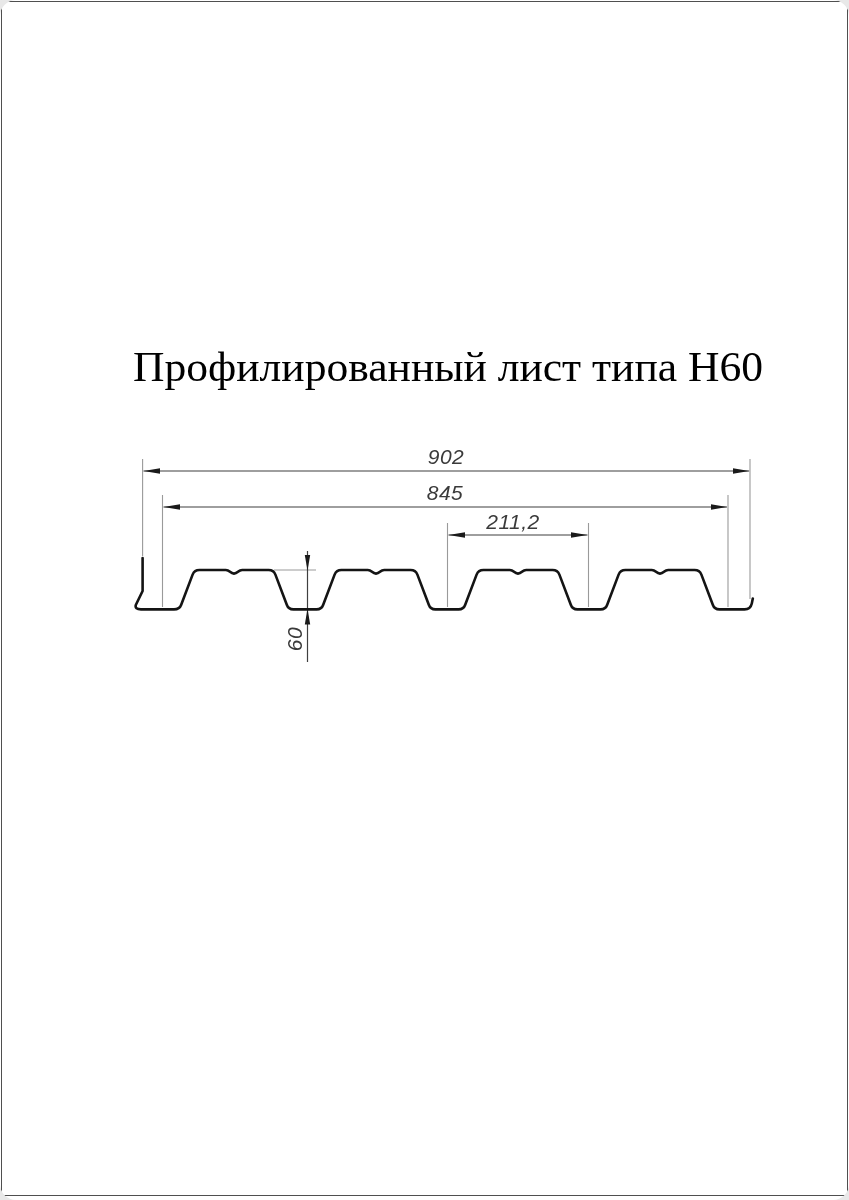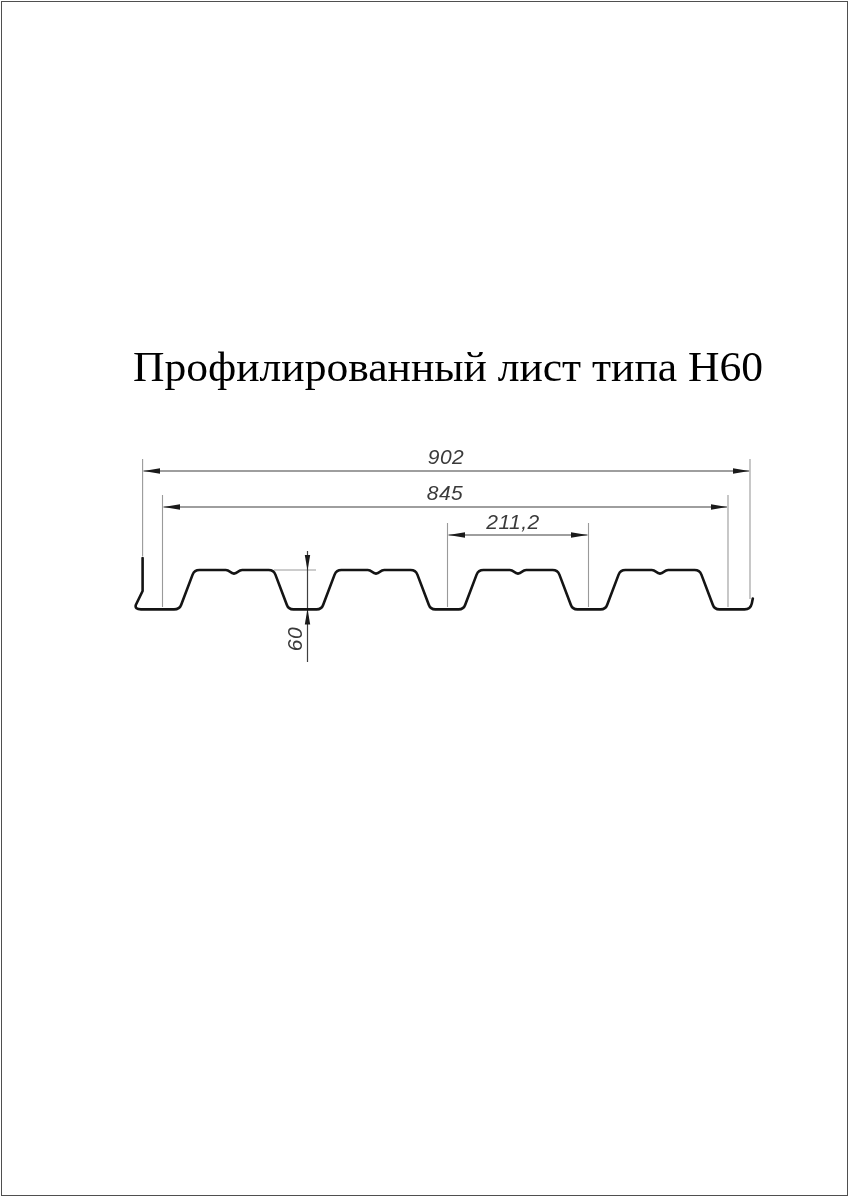--- a/index.html
+++ b/index.html
@@ -3,20 +3,21 @@
 <meta charset="utf-8">
 <style>
   html, body { margin: 0; padding: 0; background: #e8e8e8; }
   .page {
     position: relative;
     width: 849px;
     height: 1200px;
     background: #ffffff;
     overflow: hidden;
     font-family: "Liberation Serif", serif;
+    border-radius: 16px;
   }
   .frame {
     position: absolute;
     left: 1px; top: 1px; right: 1px; bottom: 4px;
     border: 1.5px solid #4f4f4f;
     pointer-events: none;
   }
   svg.drawing { position: absolute; left: 0; top: 0; }
   .title {
     font-family: "Liberation Serif", serif;

